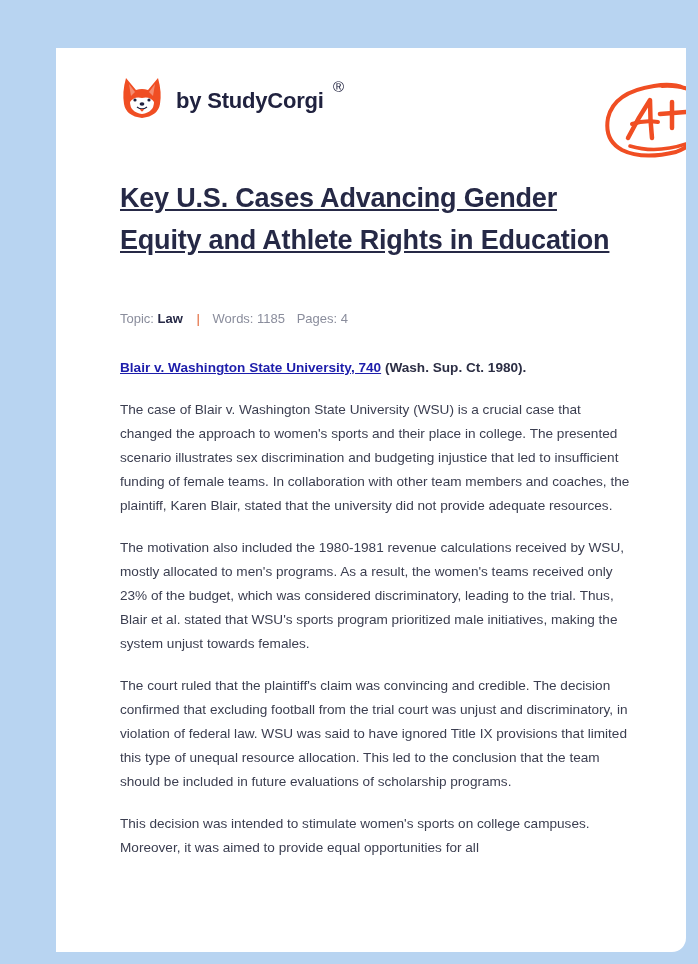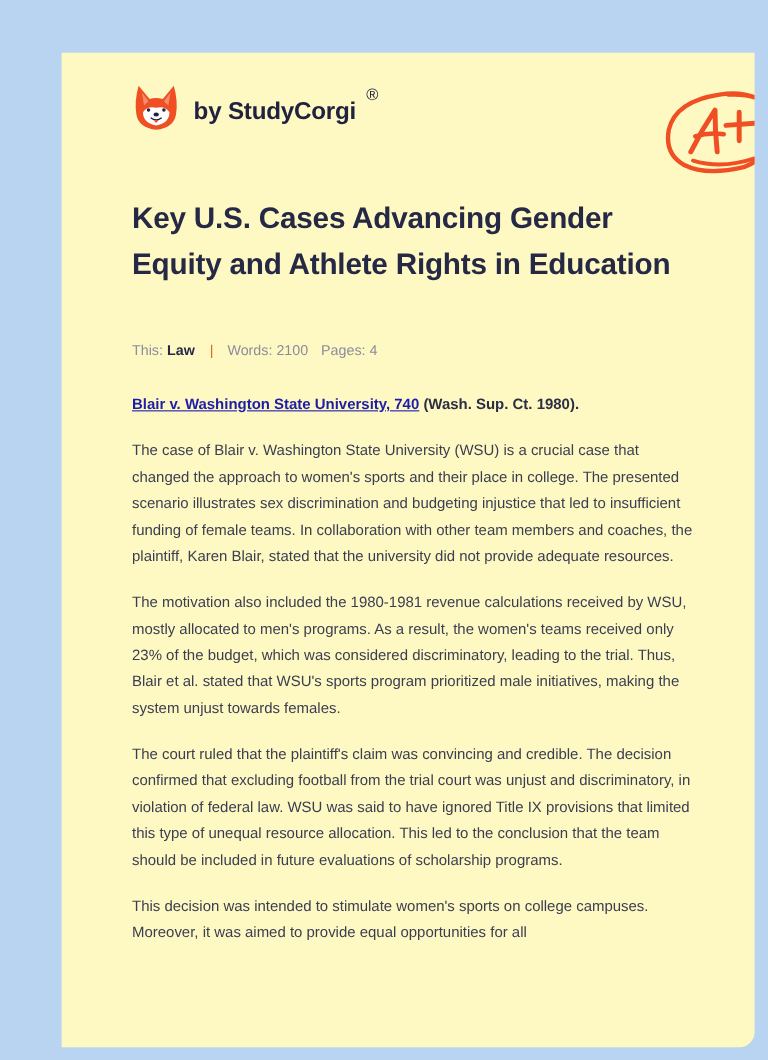--- a/index.html
+++ b/index.html
@@ -13,21 +13,21 @@
       position: relative;
       overflow: hidden;
       font-family: "Liberation Sans", "DejaVu Sans", sans-serif;
     }
     .card {
       position: absolute;
       left: 56px;
       top: 48px;
       width: 630px;
       height: 904px;
-      background: #fef9c3;
+      background: #ffffff;
       border-bottom-right-radius: 14px;
       overflow: hidden;
     }
     .header {
       position: absolute;
       left: 64px;
       top: 26px;
       width: 530px;
       height: 70px;
     }
@@ -71,20 +71,21 @@
       position: absolute;
       left: 64px;
       top: 130px;
       width: 500px;
       margin: 0;
       font-size: 27px;
       line-height: 41.5px;
       font-weight: bold;
       color: #262946;
       letter-spacing: -0.2px;
+      text-decoration: underline;
     }
     .meta {
       position: absolute;
       left: 64px;
       top: 263px;
       font-size: 13px;
       color: #8a8d9c;
       white-space: nowrap;
     }
     .meta .topic-value {
@@ -160,24 +161,24 @@
       <path d="M30 44 Q42 40 56 42" stroke="#f04e23" stroke-width="4" fill="none" stroke-linecap="round"></path>
 
       <path d="M70 22 L70 48" stroke="#f04e23" stroke-width="4.5" fill="none" stroke-linecap="round"></path>
       <path d="M58 34 L84 32" stroke="#f04e23" stroke-width="4.5" fill="none" stroke-linecap="round"></path>
     </svg>
   </div>
 
   <h1 class="title">Key U.S. Cases Advancing Gender Equity and Athlete Rights in Education</h1>
 
   <div class="meta">
-    <span>This:</span>
+    <span>Topic:</span>
     <span class="topic-value">Law</span>
     <span class="sep">|</span>
-    <span>Words: 2100</span>
+    <span>Words: 1185</span>
     <span class="pages">Pages: 4</span>
   </div>
 
   <div class="content">
     <p class="citation">
       <a href="#">Blair v. Washington State University, 740</a><span> (Wash. Sup. Ct. 1980).</span>
     </p>
     <p class="body">The case of Blair v. Washington State University (WSU) is a crucial case that changed the approach to women's sports and their place in college. The presented scenario illustrates sex discrimination and budgeting injustice that led to insufficient funding of female teams. In collaboration with other team members and coaches, the plaintiff, Karen Blair, stated that the university did not provide adequate resources.</p>
     <p class="body">The motivation also included the 1980-1981 revenue calculations received by WSU, mostly allocated to men's programs. As a result, the women's teams received only 23% of the budget, which was considered discriminatory, leading to the trial. Thus, Blair et al. stated that WSU's sports program prioritized male initiatives, making the system unjust towards females.</p>
     <p class="body">The court ruled that the plaintiff's claim was convincing and credible. The decision confirmed that excluding football from the trial court was unjust and discriminatory, in violation of federal law. WSU was said to have ignored Title IX provisions that limited this type of unequal resource allocation. This led to the conclusion that the team should be included in future evaluations of scholarship programs.</p>

